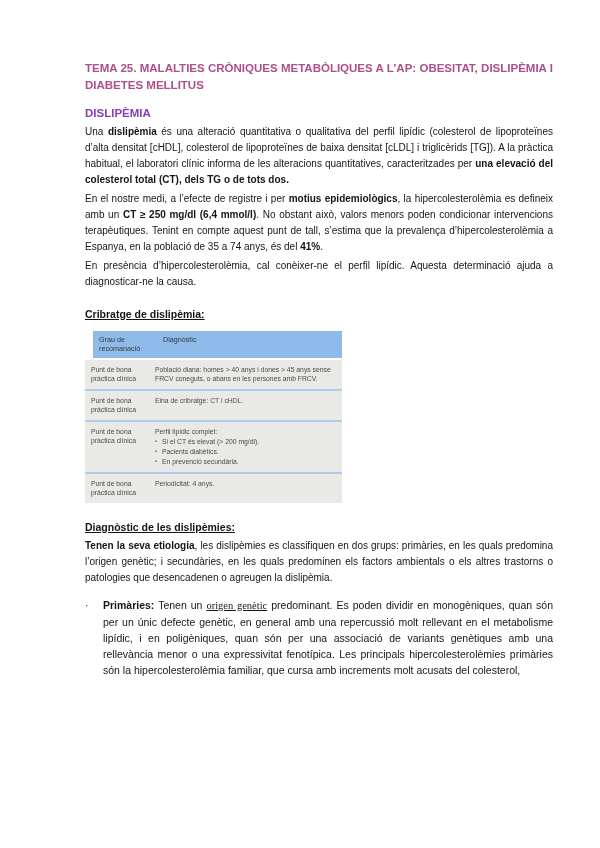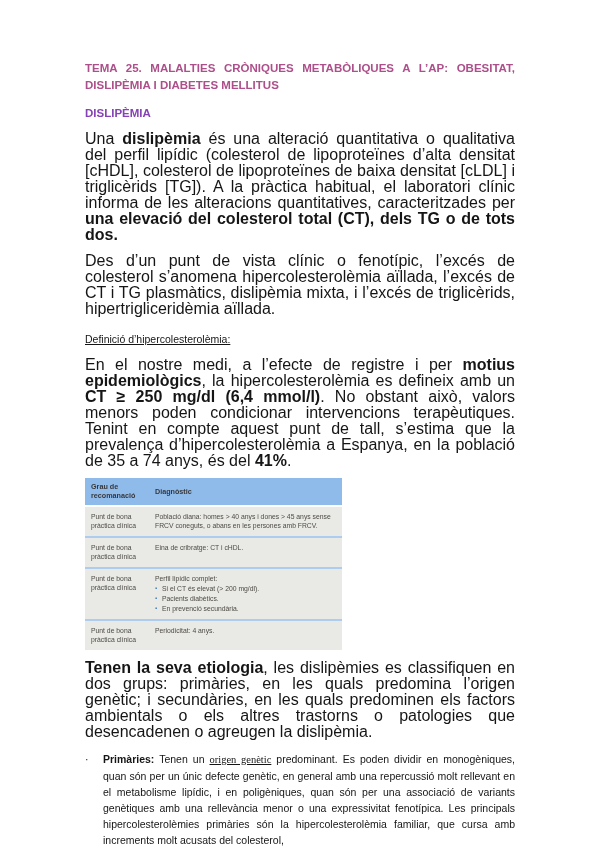--- a/index.html
+++ b/index.html
@@ -1,50 +1,50 @@
 <!DOCTYPE html>
 <html><head>
 <meta charset="utf-8">
 <style>
   html,body{margin:0;padding:0;}
   body{
     width:600px;height:848px;background:#ffffff;
     font-family:"Liberation Sans","DejaVu Sans",sans-serif;
     color:#141414;overflow:hidden;
   }
-  .page{box-sizing:border-box;width:600px;height:816px;padding:60px 85px 0 85px;border-radius:28px;}
+  .page{box-sizing:border-box;width:600px;height:816px;padding:60px 47px 0 85px;border-radius:28px;}
   .doc-title{
     color:#AD4F8A;font-weight:bold;font-size:11.5px;line-height:17px;
     text-align:justify;margin:0;
   }
   .doc-subtitle{
     color:#8642B4;font-weight:bold;font-size:11.5px;line-height:15px;
     margin:12px 0 0 0;
   }
   .para{
-    font-size:16px;line-height:16px;text-align:justify;
-    margin:10px 0 0 0;color:#151515;
+    font-size:10px;line-height:16px;text-align:justify;
+    margin:3px 0 0 0;color:#151515;
   }
   .head-underline{
     font-size:10.5px;line-height:16px;margin:14px 0 0 0;
     text-decoration:underline;
   }
   .head-bold-underline{
     font-size:10.5px;line-height:16px;margin:16px 0 0 0;
     font-weight:bold;text-decoration:underline;
   }
   .u{text-decoration:underline;font-family:Liberation Serif, serif;}
   b{font-weight:bold;}
 
   
   .rec-table{width:257px;margin:9px 0 0 0;font-size:6.8px;line-height:9px;color:#4d4b44;}
   .rec-header{
-    display:flex;background:#8FBBEB;color:#38383a;font-weight:bold;
+    display:flex;background:#8FBBEB;color:#38383a;font-weight:normal;
     font-size:7.2px;line-height:9px;
-    padding:4px 6px 5px 6px;align-items:center;
+    padding:4px 6px 5px 6px;align-items:flex-start;margin-left:8px;
   }
   .rec-row{
     display:flex;background:#E9E9E5;padding:5px 6px 6px 6px;
     border-top:2px solid #ffffff;
   }
   .rec-row + .rec-row{border-top:2px solid #AECDEE;}
   .col-grade{width:56px;flex:0 0 56px;padding-right:8px;}
   .col-rec{flex:1;}
   .tbullet{display:flex;margin-top:1px;}
   .tbullet-marker{color:#4A7EBB;width:7px;flex:0 0 7px;font-size:6px;}
@@ -63,28 +63,28 @@
 <body>
 
 <div class="page">
 
   <p class="doc-title">TEMA 25. MALALTIES CRÒNIQUES METABÒLIQUES A L’AP: OBESITAT, DISLIPÈMIA I DIABETES MELLITUS</p>
 
   <p class="doc-subtitle">DISLIPÈMIA</p>
 
   <p class="para"><span>Una </span><b>dislipèmia</b><span> és una alteració quantitativa o qualitativa del perfil lipídic (colesterol de lipoproteïnes d’alta densitat [cHDL], colesterol de lipoproteïnes de baixa densitat [cLDL] i triglicèrids [TG]). A la pràctica habitual, el laboratori clínic informa de les alteracions quantitatives, caracteritzades per </span><b>una elevació del colesterol total (CT), dels TG o de tots dos.</b></p>
 
-  <p class="para">Des d’un punt de vista clínic o fenotípic, l’excés de colesterol s’anomena hipercolesterolèmia aïllada, l’excés de CT i TG plasmàtics, dislipèmia mixta, i l’excés de triglicèrids, hipertrigliceridèmia aïllada.</p>
 
-  <p class="head-underline">Definició d’hipercolesterolèmia:</p>
 
   <p class="para"><span>En el nostre medi, a l’efecte de registre i per </span><b>motius epidemiològics</b><span>, la hipercolesterolèmia es defineix amb un </span><b>CT ≥ 250 mg/dl (6,4 mmol/l)</b><span>. No obstant això, valors menors poden condicionar intervencions terapèutiques. Tenint en compte aquest punt de tall, s’estima que la prevalença d’hipercolesterolèmia a Espanya, en la població de 35 a 74 anys, és del </span><b>41%</b><span>.</span></p>
 
+  <p class="para">En presència d’hipercolesterolèmia, cal conèixer-ne el perfil lipídic. Aquesta determinació ajuda a diagnosticar-ne la causa.</p>
 
 
+  <p class="head-bold-underline">Cribratge de dislipèmia:</p>
 
   <div class="rec-table">
     <div class="rec-header">
       <div class="col-grade">Grau de recomanació</div>
       <div class="col-rec">Diagnòstic</div>
     </div>
 
     <div class="rec-row">
       <div class="col-grade">Punt de bona pràctica clínica</div>
       <div class="col-rec">Població diana: homes &gt; 40 anys i dones &gt; 45 anys sense FRCV coneguts, o abans en les persones amb FRCV.</div>
@@ -113,20 +113,21 @@
         </div>
       </div>
     </div>
 
     <div class="rec-row">
       <div class="col-grade">Punt de bona pràctica clínica</div>
       <div class="col-rec">Periodicitat: 4 anys.</div>
     </div>
   </div>
 
+  <p class="head-bold-underline">Diagnòstic de les dislipèmies:</p>
 
   <p class="para"><b>Tenen la seva etiologia</b><span>, les dislipèmies es classifiquen en dos grups: primàries, en les quals predomina l’origen genètic; i secundàries, en les quals predominen els factors ambientals o els altres trastorns o patologies que desencadenen o agreugen la dislipèmia.</span></p>
 
   <div class="bullet-item">
     <span class="bullet-marker">·</span>
     <span class="bullet-text"><b>Primàries:</b><span> Tenen un </span><span class="u">origen genètic</span><span> predominant. Es poden dividir en monogèniques, quan són per un únic defecte genètic, en general amb una repercussió molt rellevant en el metabolisme lipídic, i en poligèniques, quan són per una associació de variants genètiques amb una rellevància menor o una expressivitat fenotípica. Les principals hipercolesterolèmies primàries són la hipercolesterolèmia familiar, que cursa amb increments molt acusats del colesterol,</span></span>
   </div>
 
 </div>
 

